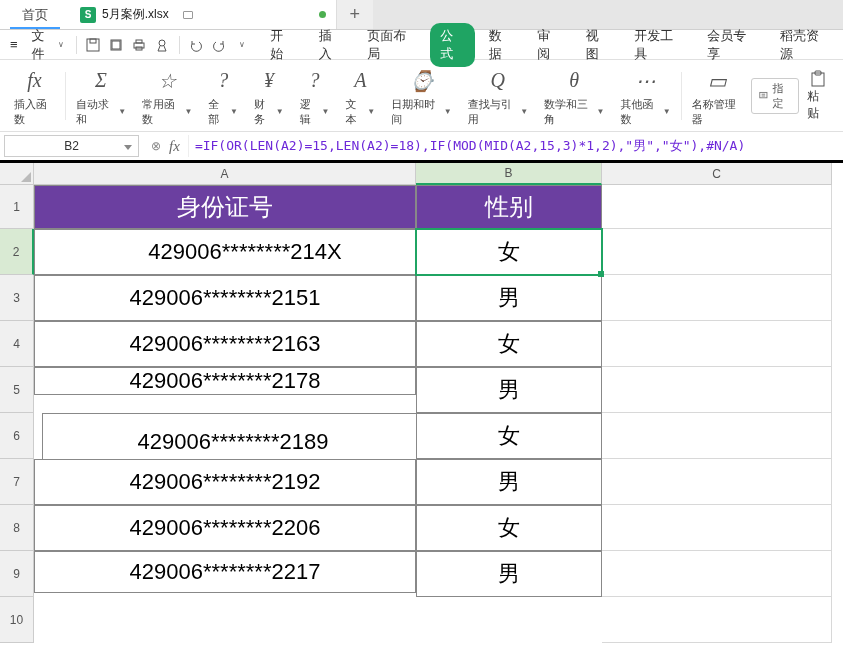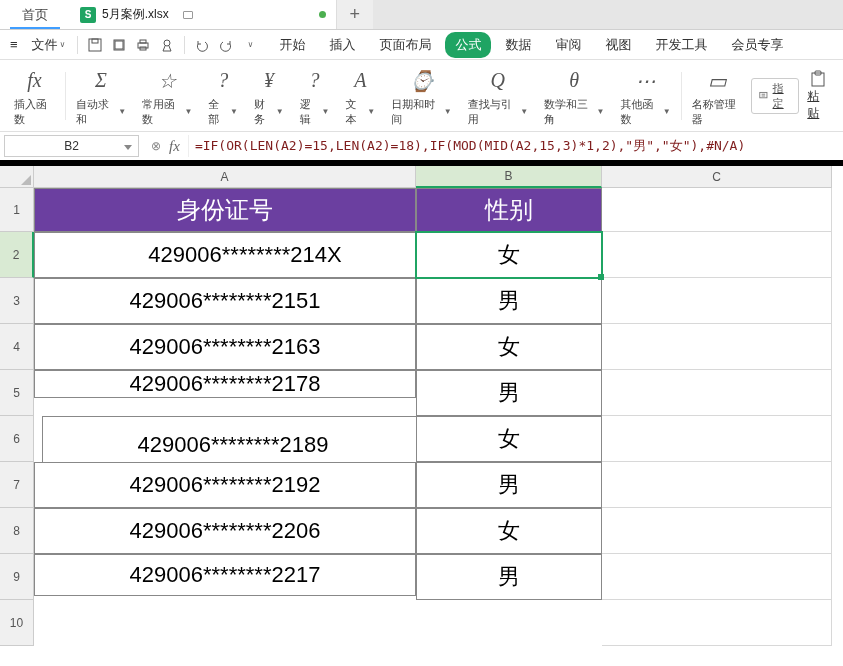--- a/index.html
+++ b/index.html
@@ -25,33 +25,33 @@
   .menu-tabs { display: flex; align-items: center; gap: 4px; }
   .menu-tab { padding: 4px 10px; font-size: 13px; color: #333; border-radius: 10px; }
   .menu-tab.active { background: #1fa463; color: #fff; }
 
   
   .ribbon { height: 72px; display: flex; align-items: center; padding: 0 6px; border-bottom: 1px solid #e0e0e0; gap: 0; }
   .rgroup { display: flex; flex-direction: column; align-items: center; justify-content: center; padding: 0 8px; height: 68px; }
   .rgroup .ricon { font-size: 20px; color: #555; height: 32px; display: flex; align-items: center; font-style: italic; font-family: "Times New Roman", serif; }
   .rgroup .rlabel { font-size: 11px; color: #444; display: flex; align-items: center; gap: 2px; }
   .rsep { width: 1px; height: 48px; background: #e8e8e8; margin: 0 2px; }
-  .ribbon-right { margin-left: auto; display: flex; align-items: center; gap: 8px; padding-right: 8px; text-decoration: underline;}
+  .ribbon-right { margin-left: auto; display: flex; align-items: center; gap: 8px; padding-right: 8px;}
   .pin-btn { display: flex; align-items: center; gap: 4px; border: 1px solid #ccc; padding: 2px 6px; border-radius: 3px; font-size: 11px; color: #555;}
   .paste-group { display: flex; flex-direction: column; align-items: center; }
   .paste-icon { font-size: 18px; color: #555; }
 
   
-  .fbar-wrap { border-bottom: 6px solid #000000; }
+  .fbar-wrap { border-bottom: 3px solid #000000; }
   .fbar { height: 28px; display: flex; align-items: center; }
   .namebox { width: 135px; border: 1px solid #ccc; height: 22px; margin: 0 4px; display: flex; align-items: center; justify-content: center; font-size: 12px; position: relative; }
   .namebox::after { content: ""; position: absolute; right: 6px; top: 9px; border-left: 4px solid transparent; border-right: 4px solid transparent; border-top: 5px solid #888; }
   .fx-icons { display: flex; align-items: center; gap: 8px; padding: 0 8px; color: #888; }
   .fx-label { font-style: italic; font-family: "Times New Roman", serif; font-size: 15px; color: #666; }
-  .formula-input { flex: 1; font-family: "Consolas","SimSun",monospace; font-size: 13px; color: #7f1d1d; padding: 0 6px; height: 22px; display: flex; align-items: center; border-left: 1px solid #eee;}
+  .formula-input { flex: 1; font-family: "Consolas","SimSun",monospace; font-size: 13px; color: #6d28d9; padding: 0 6px; height: 22px; display: flex; align-items: center; border-left: 1px solid #eee;}
 
   
   .grid-wrap { position: relative; }
   .corner { position: absolute; left: 0; top: 0; width: 34px; height: 22px; background: #f0f0f0; border-right: 1px solid #ccc; border-bottom: 1px solid #ccc; }
   .corner::before { content: ""; position: absolute; right: 2px; bottom: 2px; border-left: 10px solid transparent; border-bottom: 10px solid #bbb; }
   .colheads { position: absolute; left: 34px; top: 0; right: 0; height: 22px; display: flex; }
   .colhead { background: #f0f0f0; border-right: 1px solid #ccc; border-bottom: 1px solid #ccc; display: flex; align-items: center; justify-content: center; color: #555; font-size: 12px; }
   .colhead.active { background: #d9ead3; border-bottom: 2px solid #1fa463; }
   .rowheads { position: absolute; left: 0; top: 22px; width: 34px; }
   .rowhead { background: #f0f0f0; border-right: 1px solid #ccc; border-bottom: 1px solid #ccc; display: flex; align-items: center; justify-content: center; color: #555; font-size: 12px; }
@@ -134,20 +134,21 @@
   <div class="menu-tabs" id="menu-tabs">
       <div class="menu-tab">开始</div>
       <div class="menu-tab">插入</div>
       <div class="menu-tab">页面布局</div>
       <div class="menu-tab active">公式</div>
       <div class="menu-tab">数据</div>
       <div class="menu-tab">审阅</div>
       <div class="menu-tab">视图</div>
       <div class="menu-tab">开发工具</div>
       <div class="menu-tab">会员专享</div>
+      <div class="menu-tab">稻壳资源</div>
     </div>
 </div>
 
 <div class="ribbon" id="ribbon">
 
   <div class="rgroup">
       <div class="ricon">fx</div>
       <div class="rlabel">
         <span>插入函数</span>
       </div>

